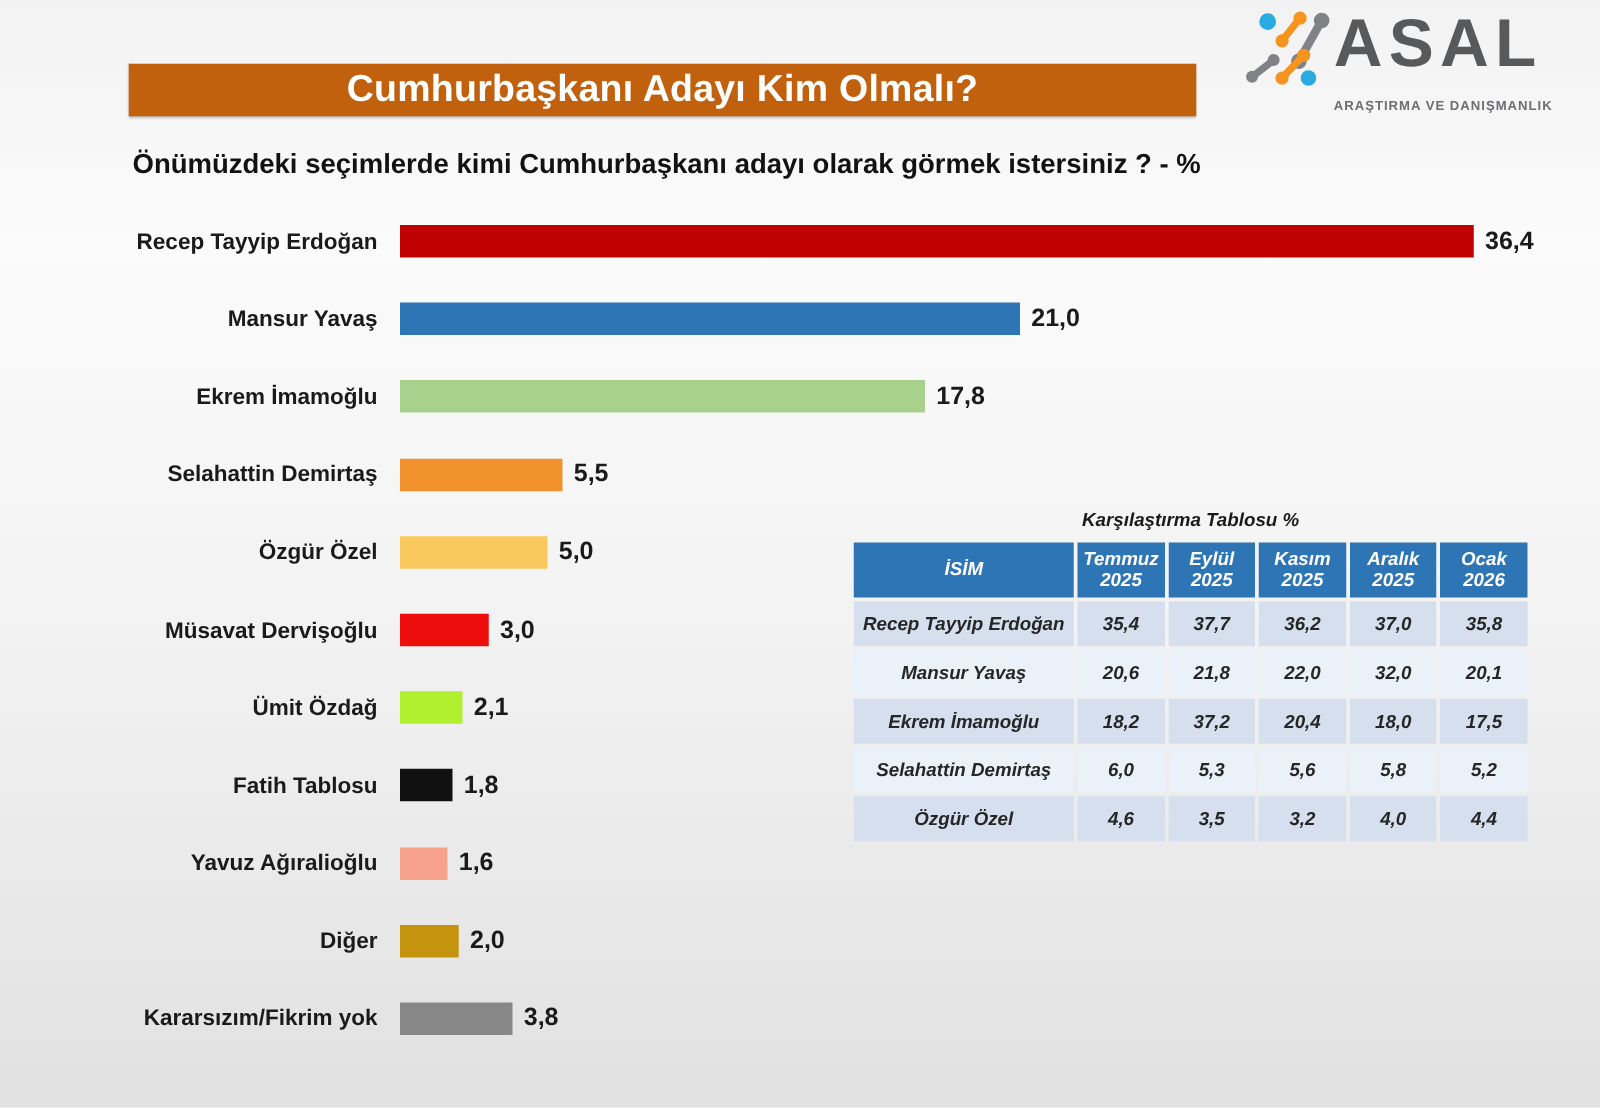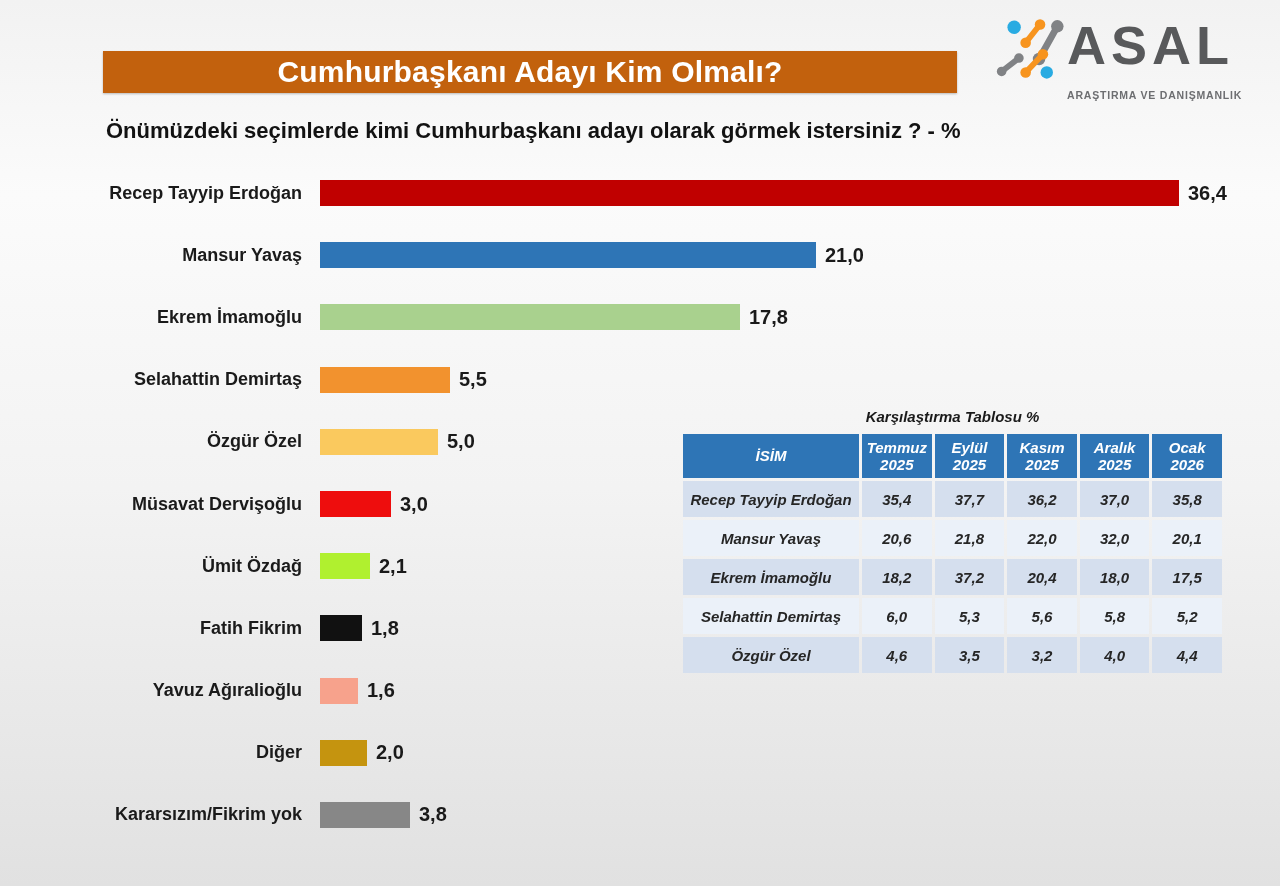--- a/index.html
+++ b/index.html
@@ -18,21 +18,21 @@
     position:absolute;left:103px;top:51px;width:854px;height:42px;
     background:var(--banner-bg,#C2610D);
     display:flex;align-items:center;justify-content:center;
     box-shadow:0 1px 2px rgba(0,0,0,.25);
   }
   .title-banner .t{
     color:#ffffff;font-size:30px;font-weight:bold;letter-spacing:.2px;
   }
 
   
-  .logo{position:absolute;left:993px;top:10px;display:flex;align-items:flex-start;}
+  .logo{position:absolute;left:993px;top:0;display:flex;align-items:flex-start;}
   .logo-mark{width:72px;height:74px;flex:0 0 auto;}
   .logo-textwrap{margin-left:2px;display:flex;flex-direction:column;}
   .logo-name{
     font-size:54px;font-weight:bold;color:#58595B;letter-spacing:5px;
     line-height:1;margin-top:8px;
   }
   .logo-tagline{
     font-size:10.5px;font-weight:bold;color:#6D6E71;letter-spacing:.8px;
     margin-top:17px;white-space:nowrap;
   }
@@ -144,21 +144,21 @@
         <div class="bar-label">Müsavat Dervişoğlu</div>
         <div class="bar" style="width: 71px; background: rgb(238, 13, 13);"></div>
         <div class="bar-value">3,0</div>
       </div>
       <div class="bar-row">
         <div class="bar-label">Ümit Özdağ</div>
         <div class="bar" style="width: 50px; background: rgb(176, 240, 47);"></div>
         <div class="bar-value">2,1</div>
       </div>
       <div class="bar-row">
-        <div class="bar-label">Fatih Fikrim</div>
+        <div class="bar-label">Fatih Tablosu</div>
         <div class="bar" style="width: 42px; background: rgb(17, 17, 17);"></div>
         <div class="bar-value">1,8</div>
       </div>
       <div class="bar-row">
         <div class="bar-label">Yavuz Ağıralioğlu</div>
         <div class="bar" style="width: 38px; background: rgb(247, 162, 140);"></div>
         <div class="bar-value">1,6</div>
       </div>
       <div class="bar-row">
         <div class="bar-label">Diğer</div>

